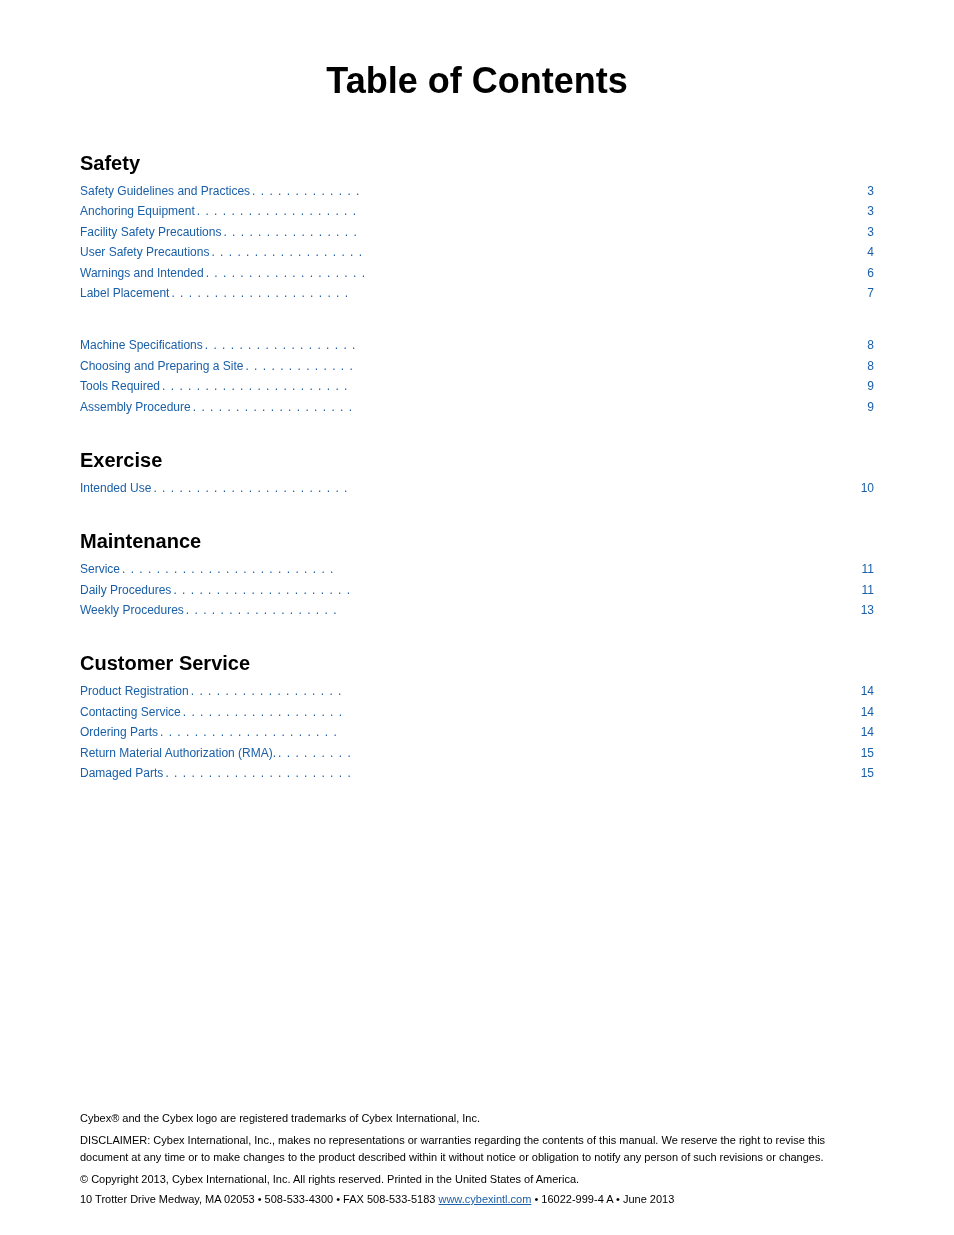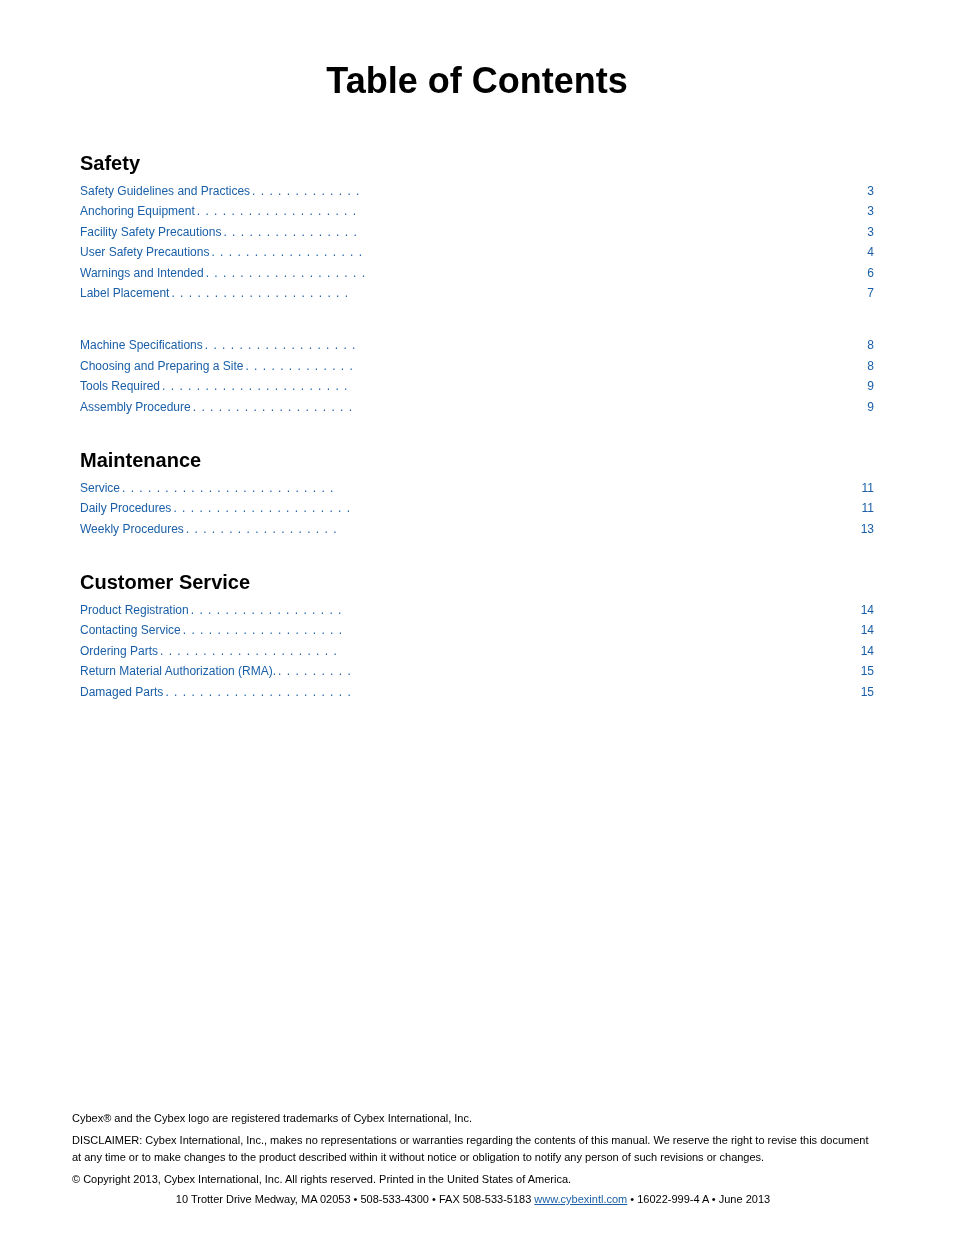--- a/index.html
+++ b/index.html
@@ -68,21 +68,21 @@
     }
 
     .toc-page {
       color: #1a5fa8;
       flex-shrink: 0;
     }
 
     .footer {
       position: absolute;
       bottom: 30px;
-      left: 72px;
+      left: 80px;
       right: 80px;
       border-top: none;
     }
 
     .footer-trademark {
       font-size: 11px;
       color: #000000;
       margin-bottom: 8px;
     }
 
@@ -95,21 +95,20 @@
 
     .footer-copyright {
       font-size: 11px;
       color: #000000;
       margin-bottom: 8px;
     }
 
     .footer-address {
       font-size: 11px;
       color: #000000;
-      text-align: center;
     }
 
     .footer-address a {
       color: #1a5fa8;
       text-decoration: underline;
     }
   </style>
 </head>
 <body>
 
@@ -164,20 +163,28 @@
         </div>
         <div class="toc-entry">
           <span class="toc-entry-text">Tools Required</span>
           <span class="toc-dots">  . . . . . . . . . . . . . . . . . . . . . .</span>
           <span class="toc-page">9</span>
         </div>
         <div class="toc-entry">
           <span class="toc-entry-text">Assembly Procedure</span>
           <span class="toc-dots">. . . . . . . . . . . . . . . . . . .</span>
           <span class="toc-page">9</span>
+        </div>
+      </div>
+      <div class="toc-section">
+        <div class="section-heading">Exercise</div>
+        <div class="toc-entry">
+          <span class="toc-entry-text">Intended Use</span>
+          <span class="toc-dots">. . . . . . . . . . . . . . . . . . . . . . .</span>
+          <span class="toc-page">10</span>
         </div>
       </div>
       <div class="toc-section">
         <div class="section-heading">Maintenance</div>
         <div class="toc-entry">
           <span class="toc-entry-text">Service</span>
           <span class="toc-dots">. . . . . . . . . . . . . . . . . . . . . . . . .</span>
           <span class="toc-page">11</span>
         </div>
         <div class="toc-entry">

